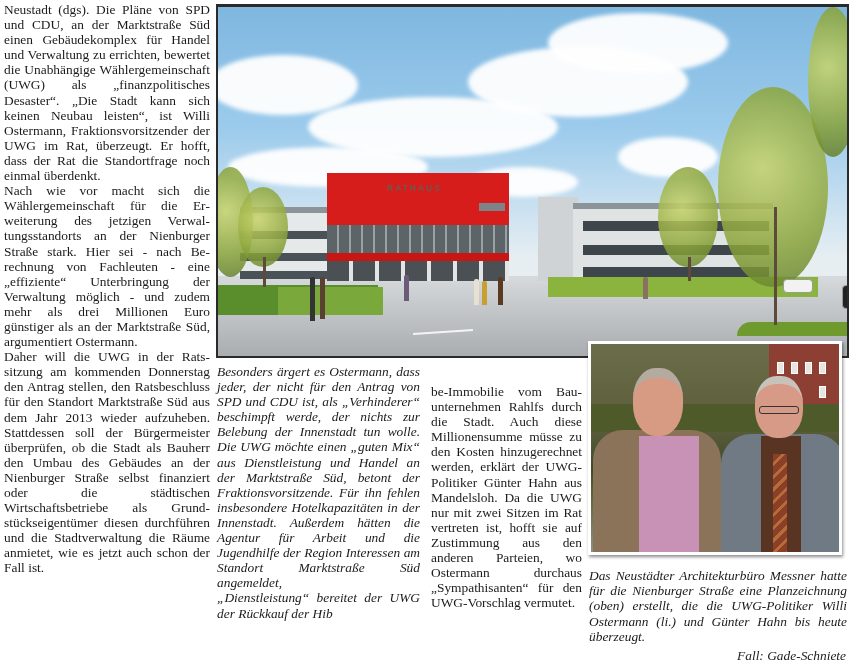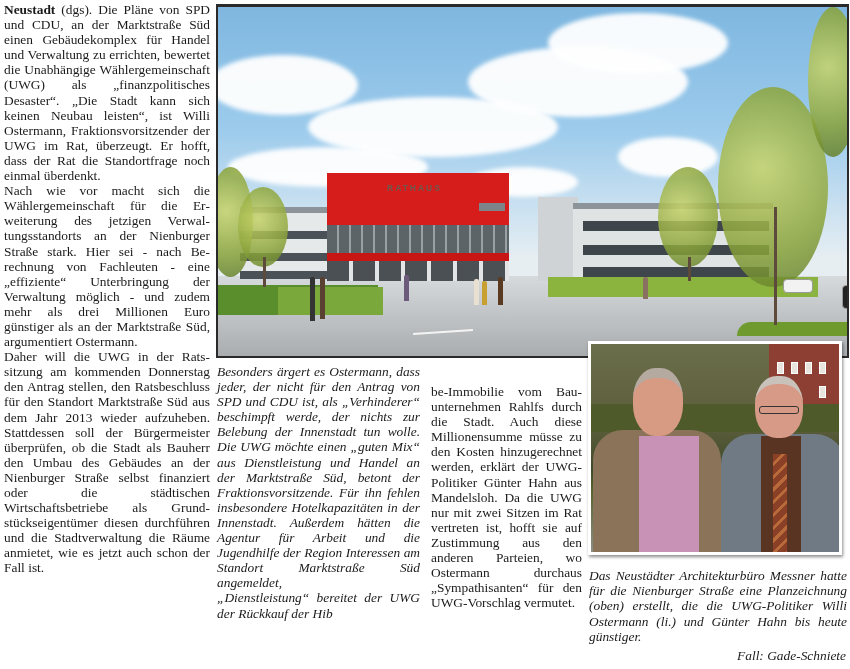--- a/index.html
+++ b/index.html
@@ -13,21 +13,21 @@
     position: absolute;
     font-size: 13.4px;
     line-height: 15.1px;
     text-align: justify;
     hyphens: manual;
   }
   .col p { margin: 0; }
   #col1 { left: 4px; top: 2px; width: 206px; }
   #col2 { left: 217px; top: 364px; width: 203px; font-style: italic; }
   #col3 { left: 431px; top: 384px; width: 151px; }
-  .lead { font-weight: bold; }
+  .lead { font-weight: normal; }
 
   
   #hero {
     position: absolute; left: 216px; top: 4px; width: 633px; height: 354px;
     border: 2px solid #2a2a2a; border-top-width: 3px;
     overflow: hidden;
     background: linear-gradient(180deg, #7fb7e0 0%, #9ccbec 35%, #cfe3f1 60%, #e6eef2 72%);
   }
   .cloud { position: absolute; background: #ffffff; border-radius: 50%; opacity: 0.95; filter: blur(2px); }
   .ground {
@@ -181,14 +181,14 @@
   <div class="man1-jacket"></div>
   <div class="man1-shirt"></div>
   <div class="man1-head"></div>
   <div class="man2-jacket"></div>
   <div class="man2-shirt"></div>
   <div class="man2-tie"></div>
   <div class="man2-head"></div>
   <div class="glasses"></div>
 </div>
 
-<div id="caption">Das Neustädter Architekturbüro Messner hatte für die Nienburger Straße eine Plan­zeichnung (oben) erstellt, die die UWG-Po­litiker Willi Ostermann (li.) und Günter Hahn bis heute günstiger.</div>
+<div id="caption">Das Neustädter Architekturbüro Messner hatte für die Nienburger Straße eine Plan­zeichnung (oben) erstellt, die die UWG-Po­litiker Willi Ostermann (li.) und Günter Hahn bis heute überzeugt.</div>
 <div id="credit">Fall: Gade-Schniete</div>
 
 </body></html>

